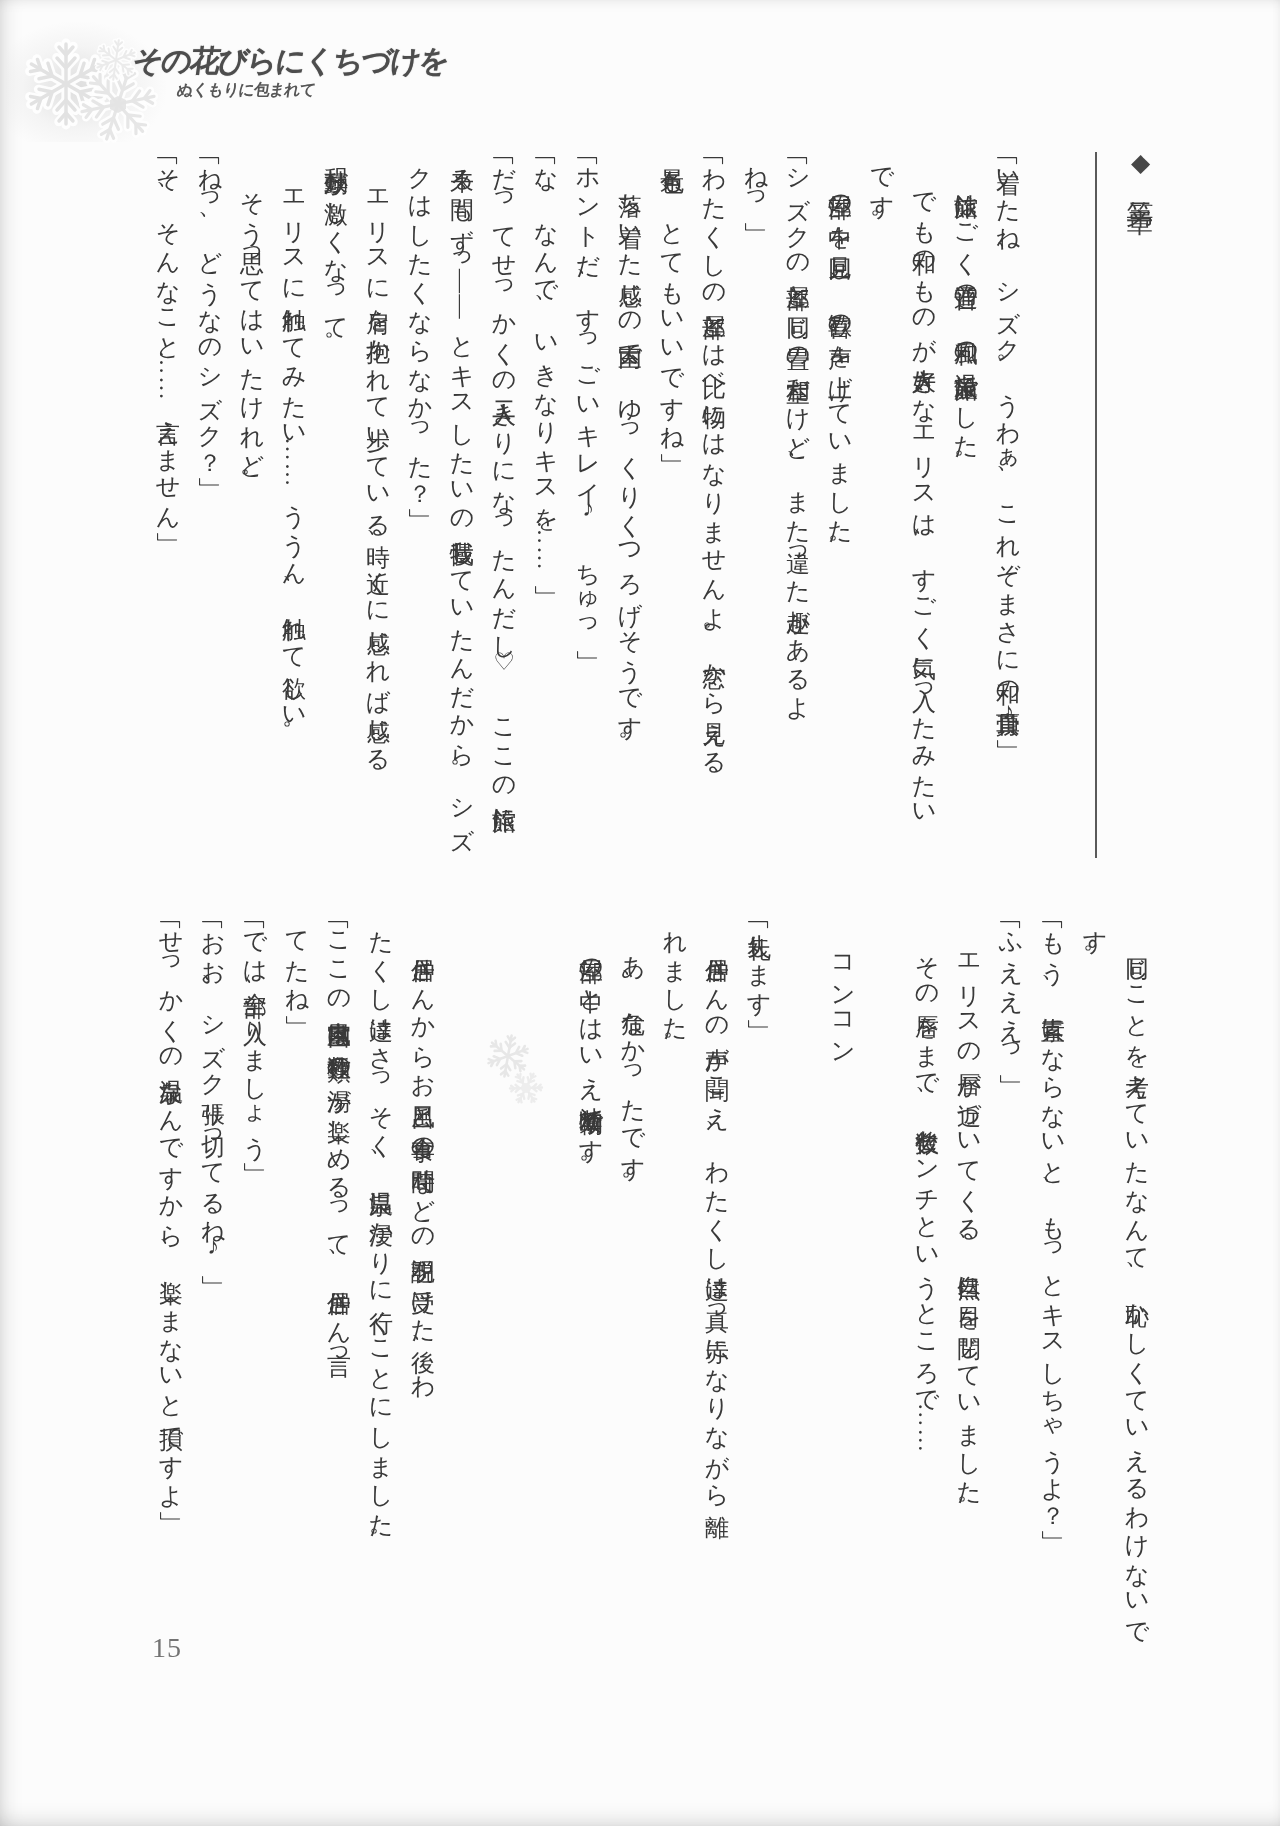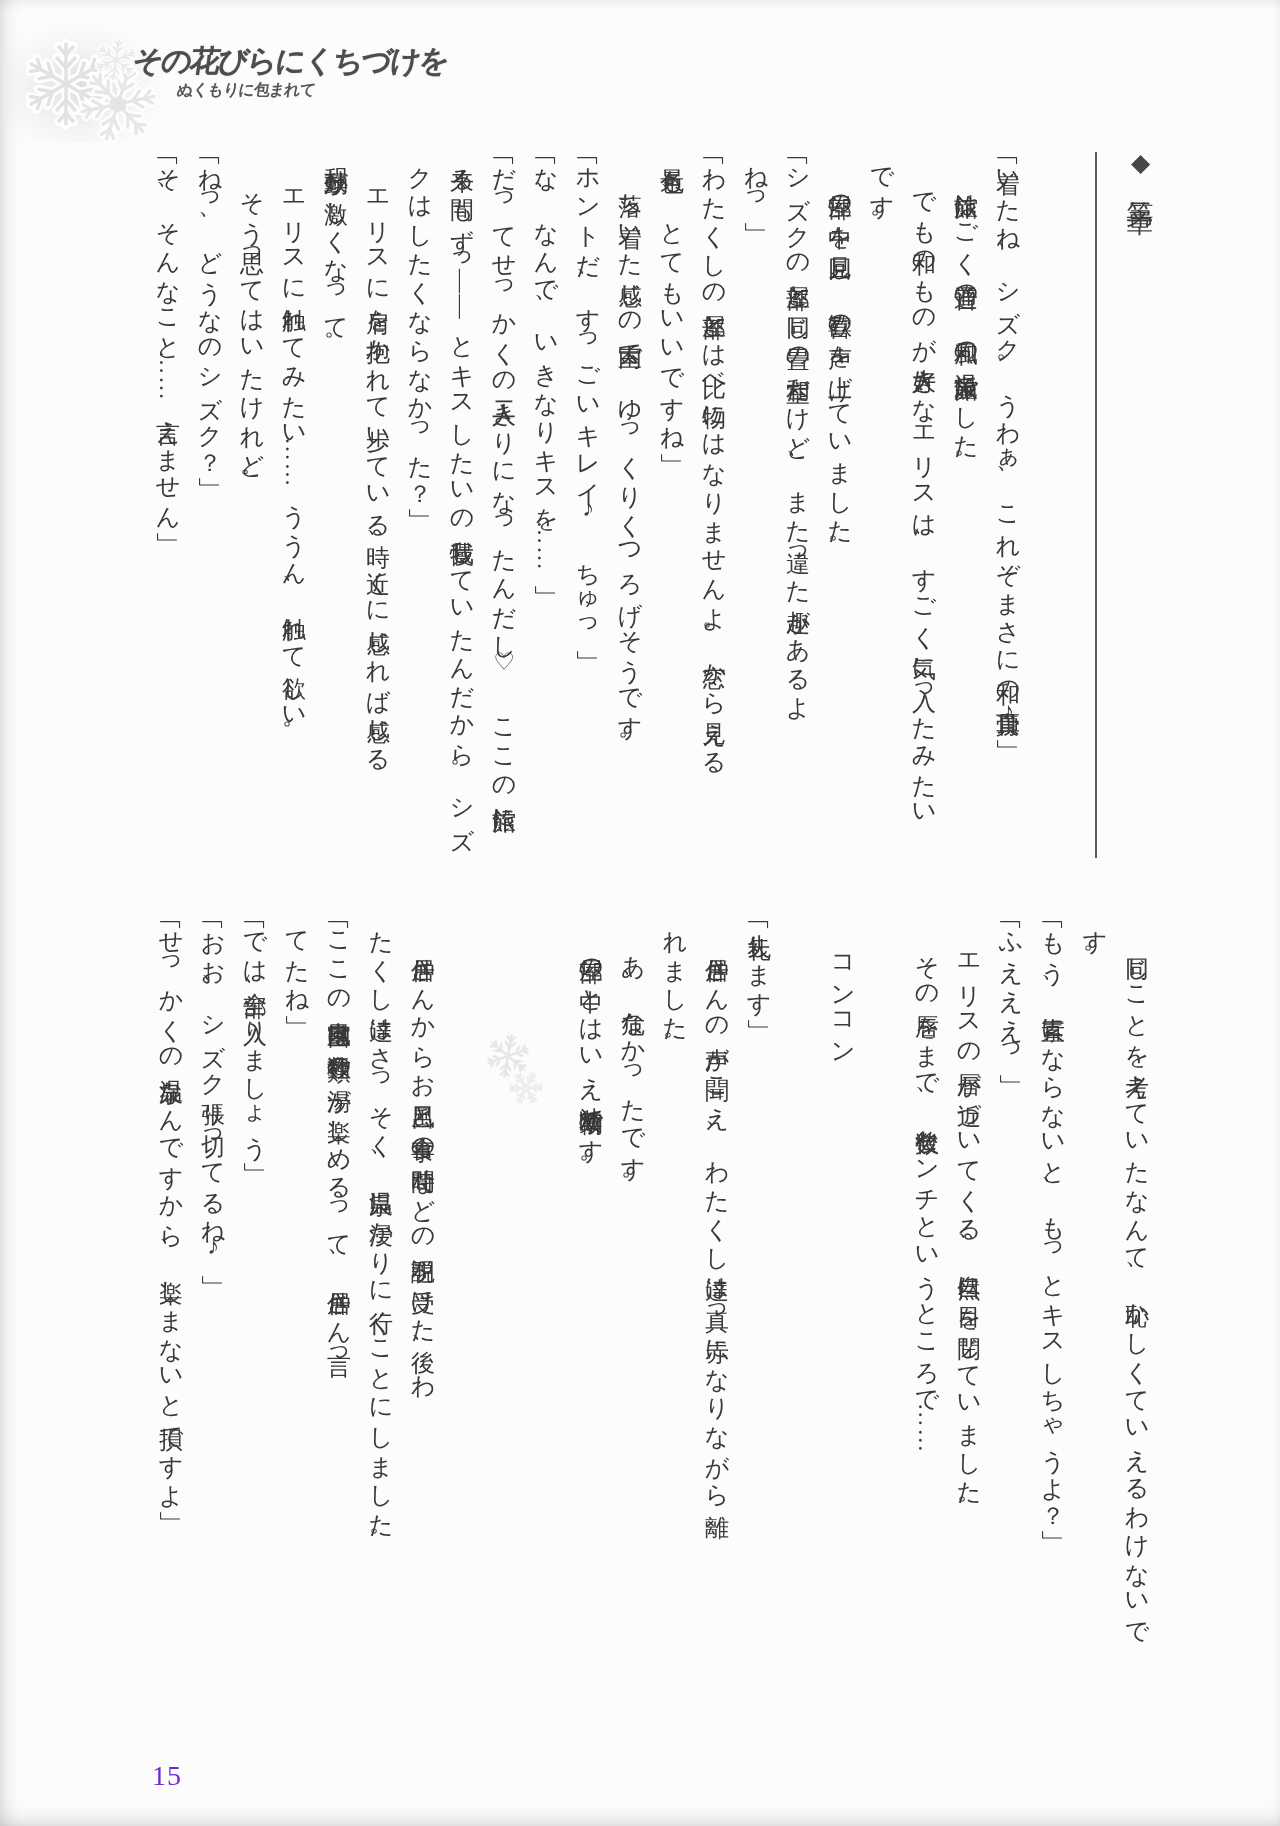--- a/index.html
+++ b/index.html
@@ -58,22 +58,22 @@
     font-size:24px;letter-spacing:1.5px;
     color:#393939;
   }
   .vtext .tcol{line-height:42px;white-space:pre;}
   .vtext.top{top:150px;right:251px;width:882px;height:725px;}
   .vtext.bottom{top:914px;right:122px;width:1008px;height:750px;}
 
   
   .watermark{position:absolute;left:470px;top:1026px;opacity:.85;}
   .page-number{
-    position:absolute;left:152px;top:1760px;
-    font-size:28px;color:#6d28d9;letter-spacing:1px;
+    position:absolute;left:152px;top:1632px;
+    font-size:28px;color:#737373;letter-spacing:1px;
   }
 </style>
 </head>
 <body>
 
 <svg width="0" height="0" style="position:absolute">
   <defs>
     <g id="flake" fill="none" stroke-linecap="round">
       <g id="spoke">
         <path d="M0 0 L0 -40"></path>

